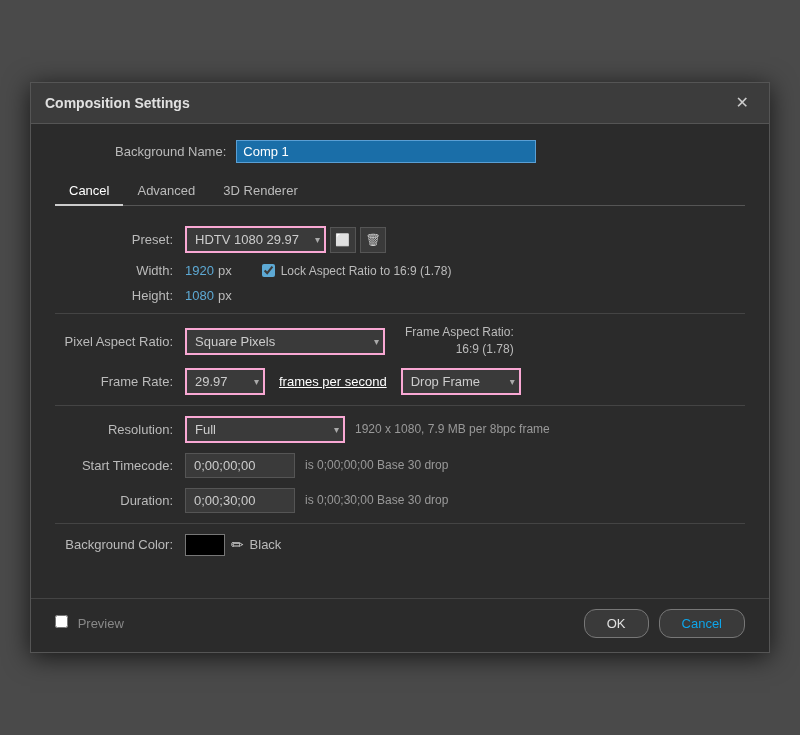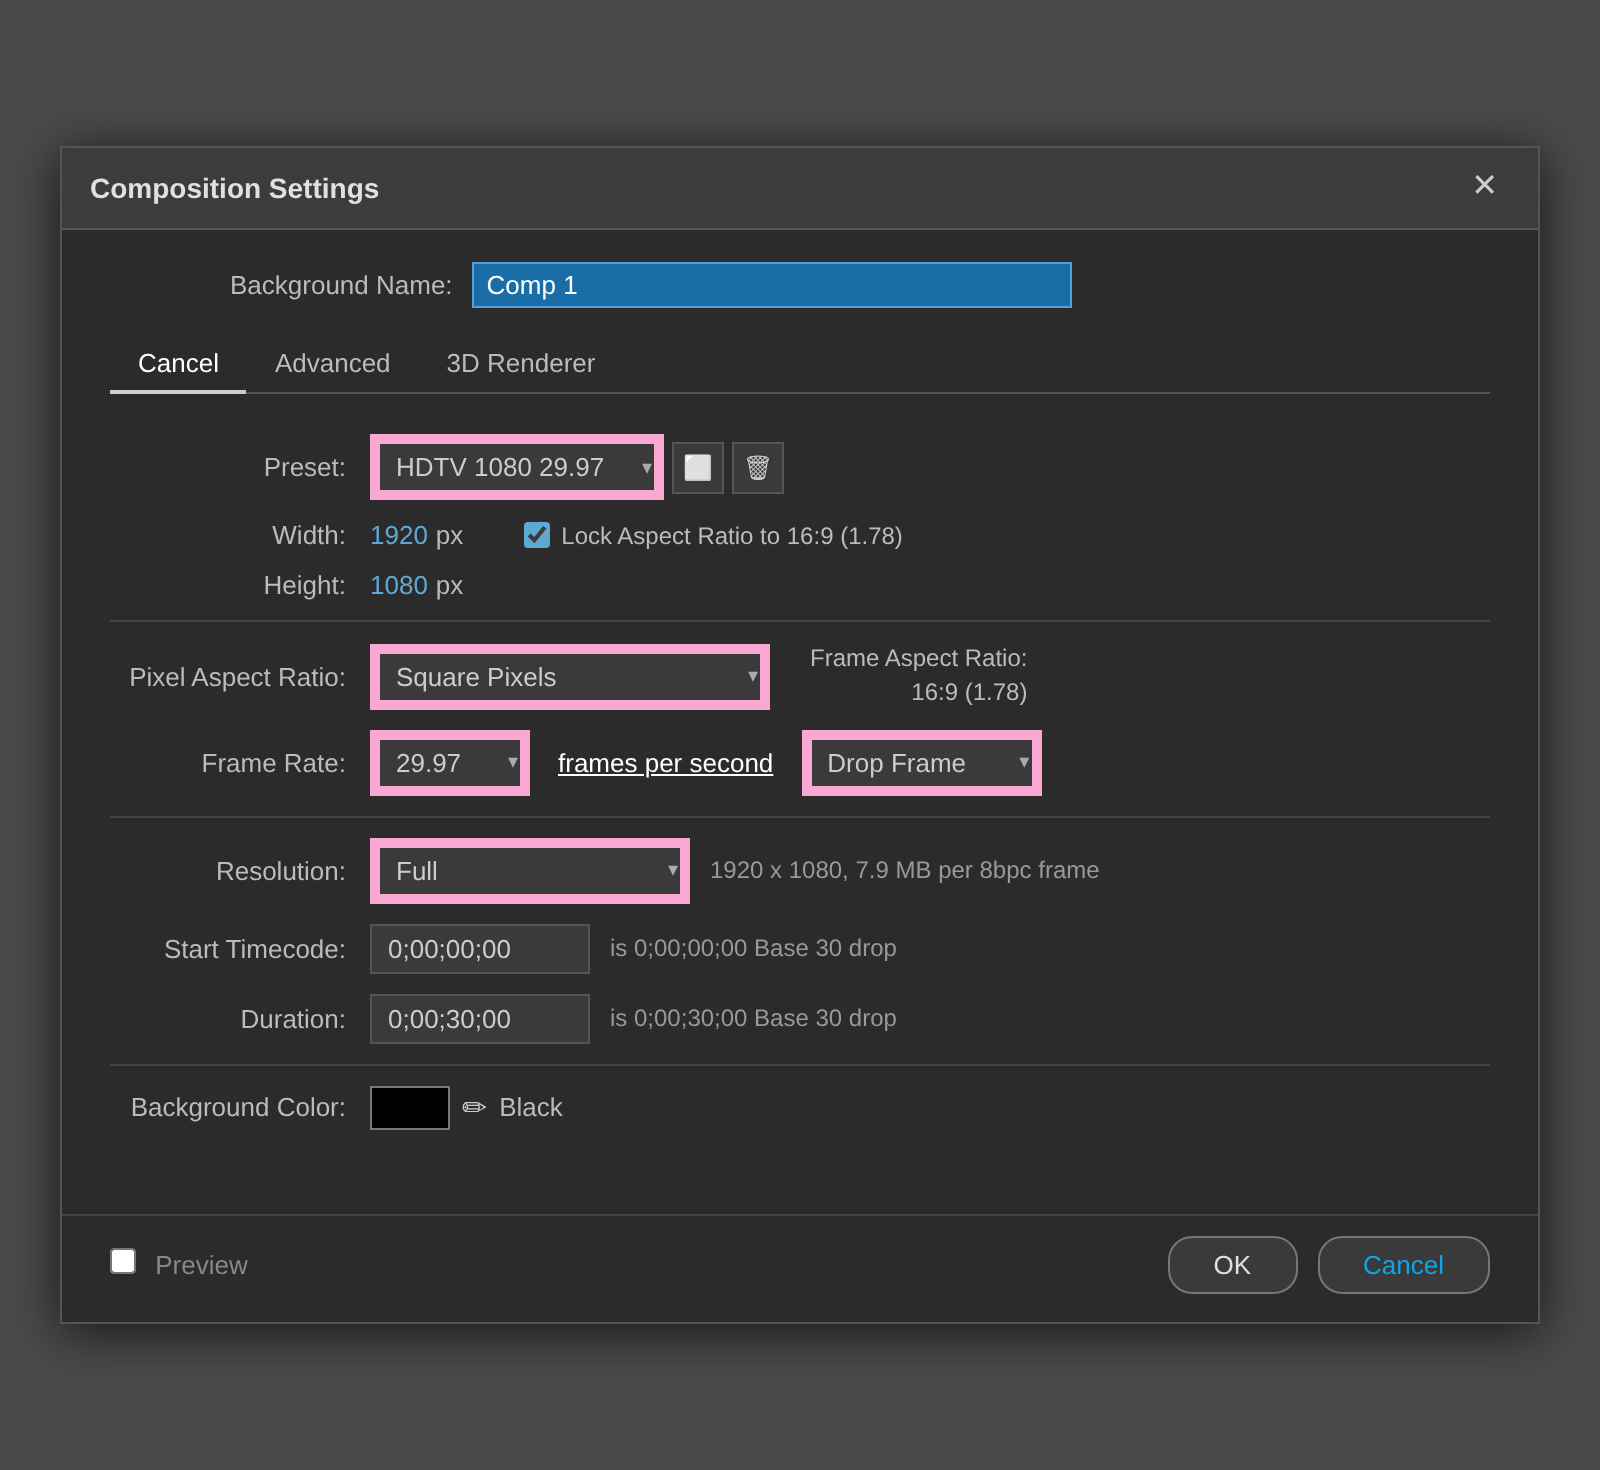--- a/index.html
+++ b/index.html
@@ -96,21 +96,21 @@
       padding-right: 12px;
       font-size: 13px;
     }
     .select-wrapper {
       position: relative;
       display: inline-flex;
       align-items: center;
     }
     .select-wrapper select {
       background: #3a3a3a;
-      border: 5px solid #f9a8d4;
+      border: 2px solid #f9a8d4;
       color: #ccc;
       padding: 4px 24px 4px 8px;
       font-size: 13px;
       appearance: none;
       -webkit-appearance: none;
       cursor: pointer;
       outline: none;
     }
     .select-arrow {
       position: absolute;

